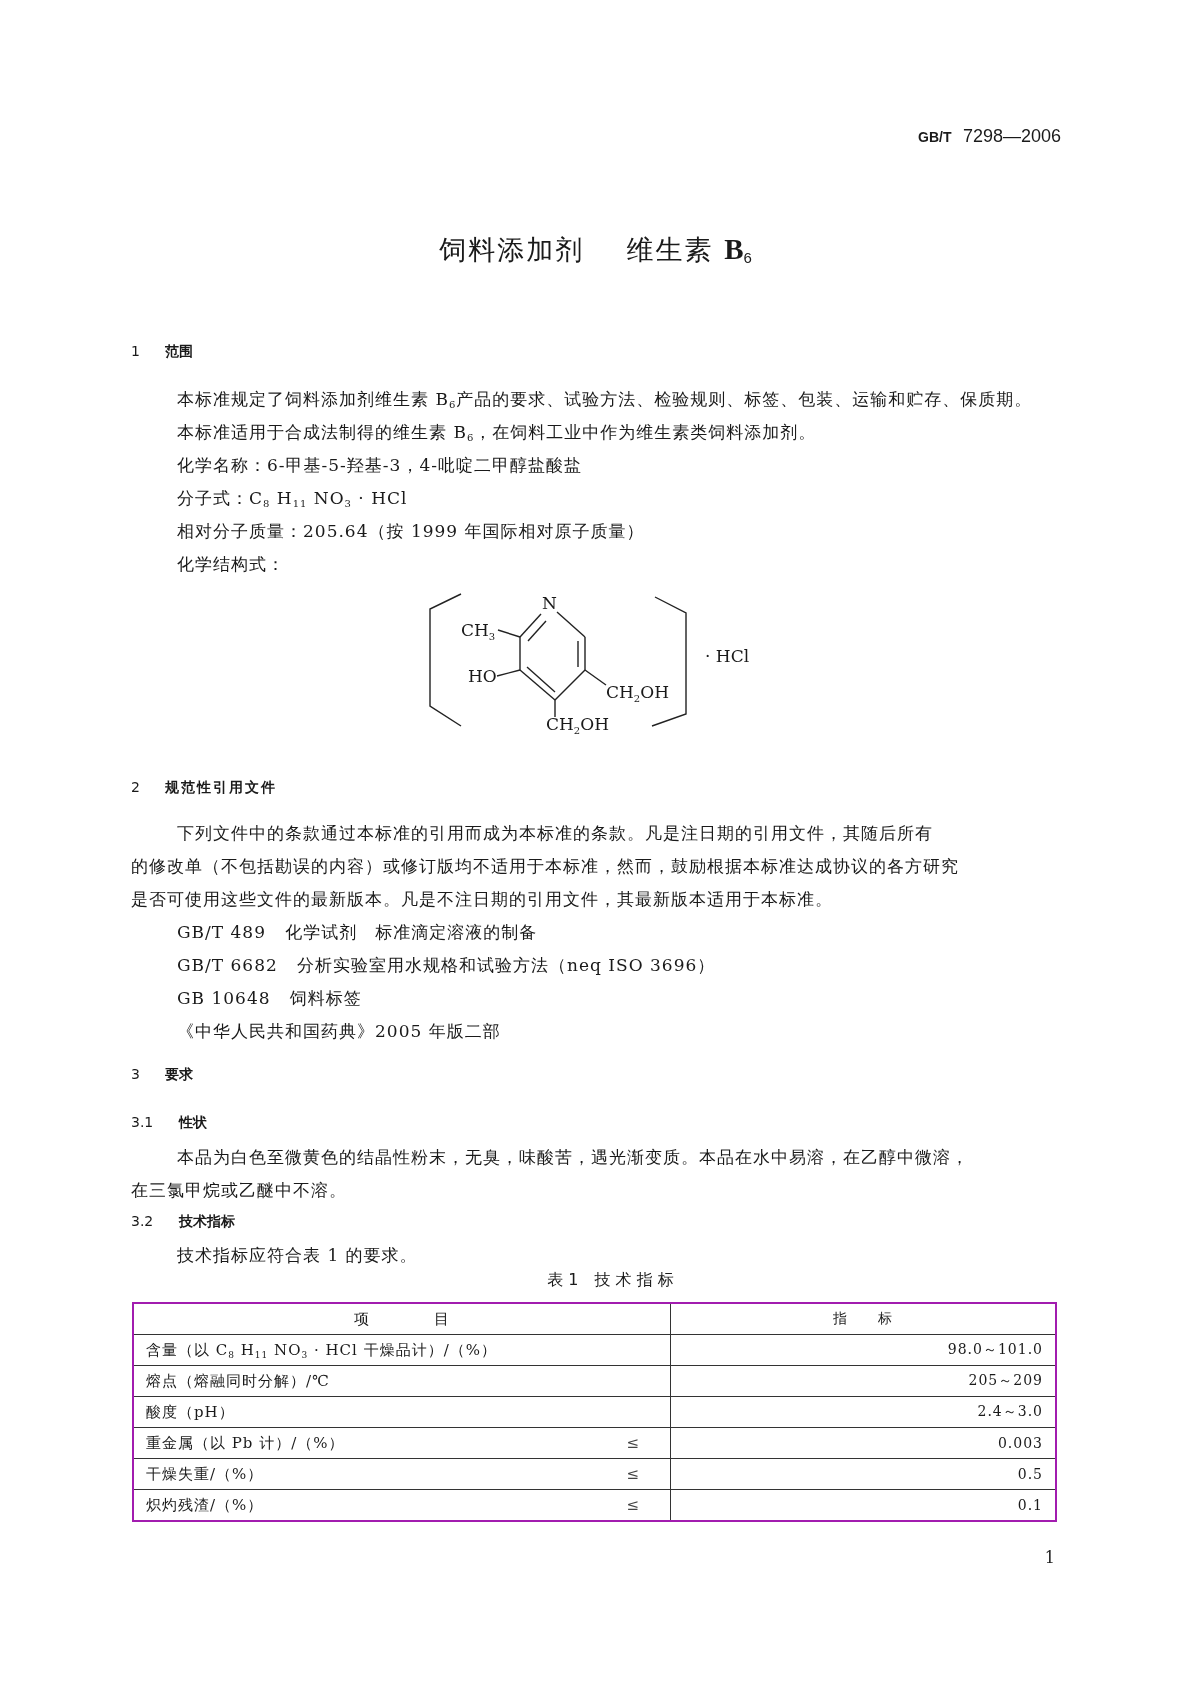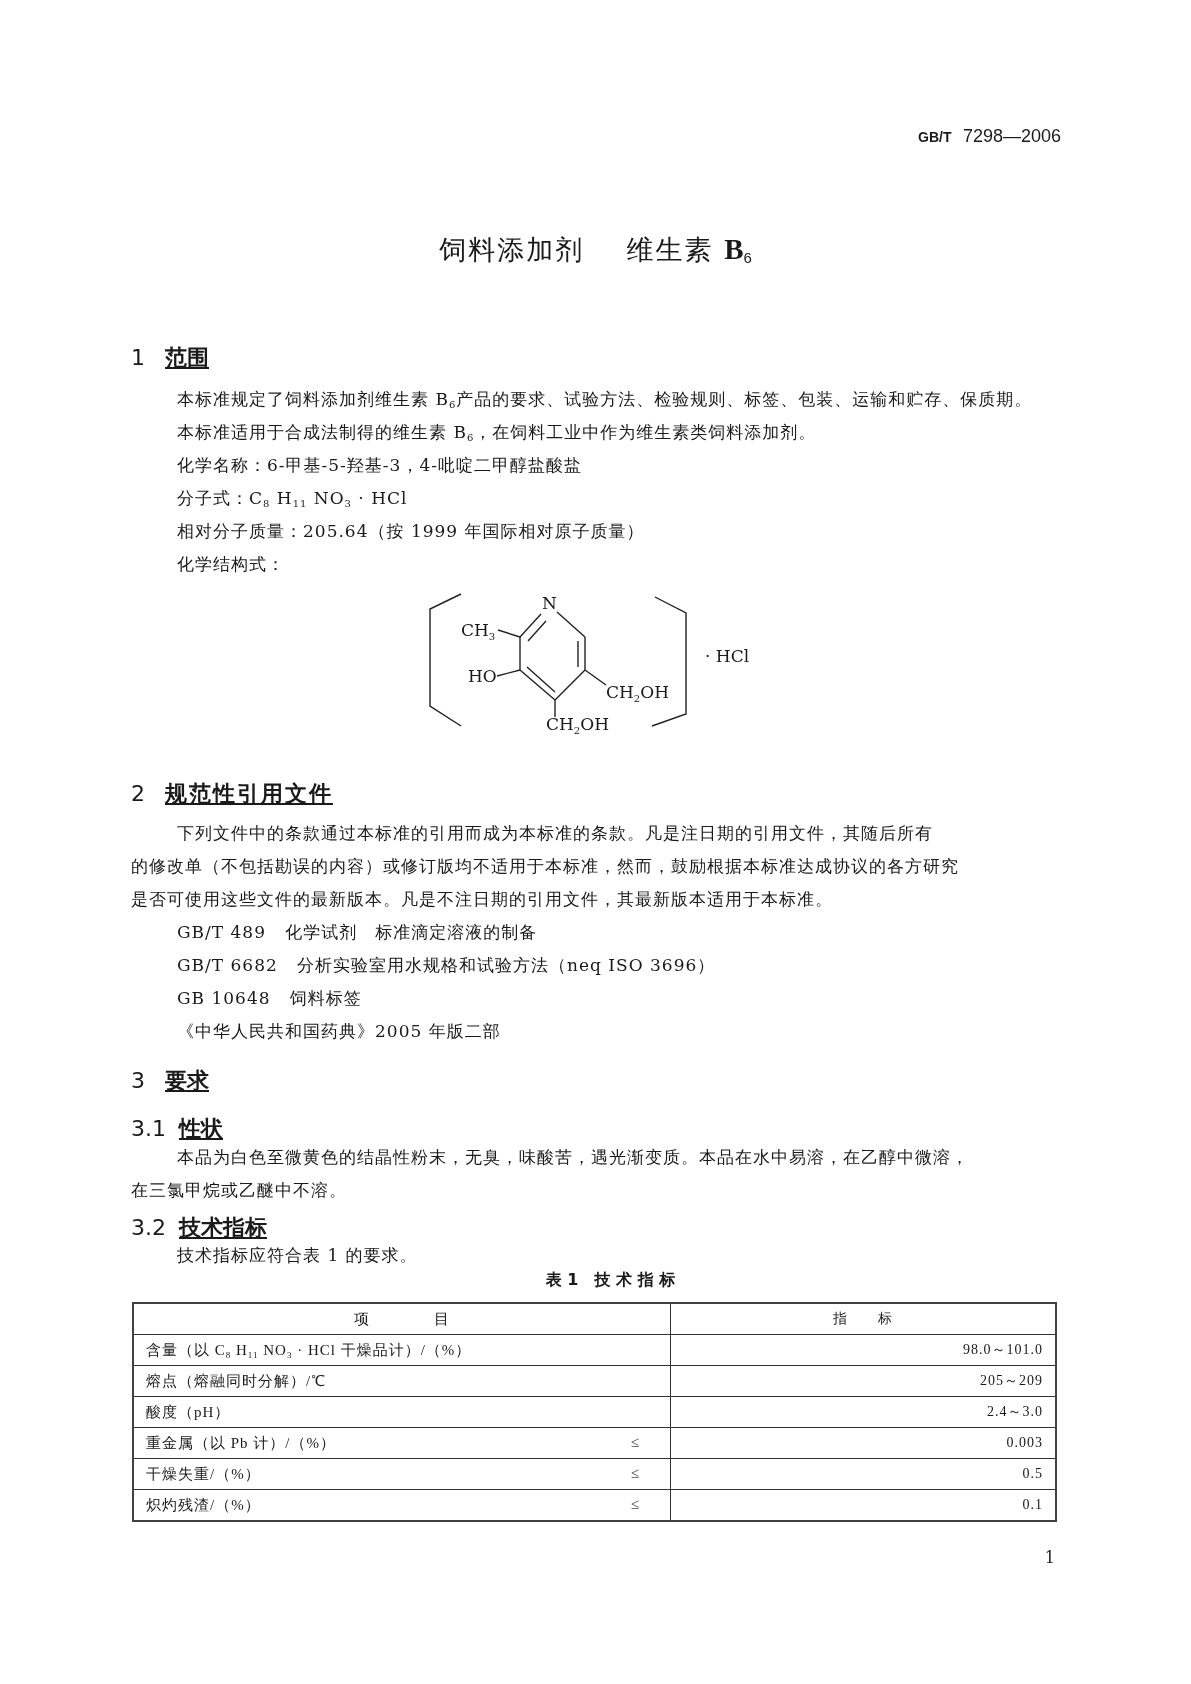--- a/index.html
+++ b/index.html
@@ -6,35 +6,35 @@
   body { width: 1191px; height: 1684px; position: relative; overflow: hidden; color: #1a1a1a;
          font-family: "DejaVu Serif", "Liberation Serif", serif; }
   .abs { position: absolute; white-space: nowrap; }
   .serif { font-family: "DejaVu Serif", "Liberation Serif", serif; }
   .std-code { right: 130px; top: 126px; font-size: 17px; }
   .std-code b { font-family: Liberation Sans, sans-serif; font-weight: bold; font-size: 14px; }
   .std-code span.num { font-family: "Liberation Sans", sans-serif; font-size: 18px; margin-left: 6px; }
   .title { left: 0; right: 0; top: 232px; text-align: center; font-size: 27px; font-family: "DejaVu Sans", sans-serif; letter-spacing: 2px; }
   .title .b { font-family: "Liberation Serif", serif; font-weight: bold; font-size: 29px; letter-spacing: 0; text-align: right; }
   .title sub { font-family: "Liberation Sans", sans-serif; font-weight: normal; font-size: 15px; vertical-align: -4px; }
-  .h1 { font-family: "DejaVu Sans", sans-serif; font-size: 22px; font-weight: bold; left: 131px; text-decoration: underline; }
+  .h1 { font-family: "DejaVu Sans", sans-serif; font-size: 14px; font-weight: bold; left: 131px; }
   .h1 .n { font-weight: normal; display: inline-block; width: 34px; }
   .h2 .n { width: 48px; }
   .p { font-size: 17px; left: 177px; letter-spacing: 1px; }
   .p.full { left: 131px; }
   .p sub { font-size: 10px; vertical-align: -3px; }
   svg { position: absolute; left: 0; top: 0; }
   table.spec { position: absolute; left: 132px; top: 1302px; width: 925px; border-collapse: collapse; font-size: 15px; }
   table.spec td { border: 1.2px solid #333; height: 30px; padding: 0 12px; letter-spacing: 1px; }
   table.spec td.val { text-align: right; width: 360px; font-size: 14px; }
   table.spec td.head { text-align: center; }
   table.spec .le { float: right; margin-right: 18px; color: #444; }
   table.spec sub { font-size: 9px; vertical-align: -3px; }
-  table.spec { border: 2px solid #404040; font-family: Liberation Serif, serif; }
-  .caption { left: 0; right: 0; top: 1270px; text-align: center; font-family: "DejaVu Sans", sans-serif; font-weight: bold; font-size: 16px; padding-left: 30px; }
+  table.spec { border: 2px solid #a21caf; }
+  .caption { left: 0; right: 0; top: 1270px; text-align: center; font-family: "DejaVu Sans", sans-serif; font-weight: normal; font-size: 16px; padding-left: 30px; }
   .pageno { right: 136px; top: 1548px; font-size: 16px; }
 </style>
 </head>
 <body>
 
 <div class="abs std-code">
   <b>GB/T</b>
   <span class="num">7298—2006</span>
 </div>
 

